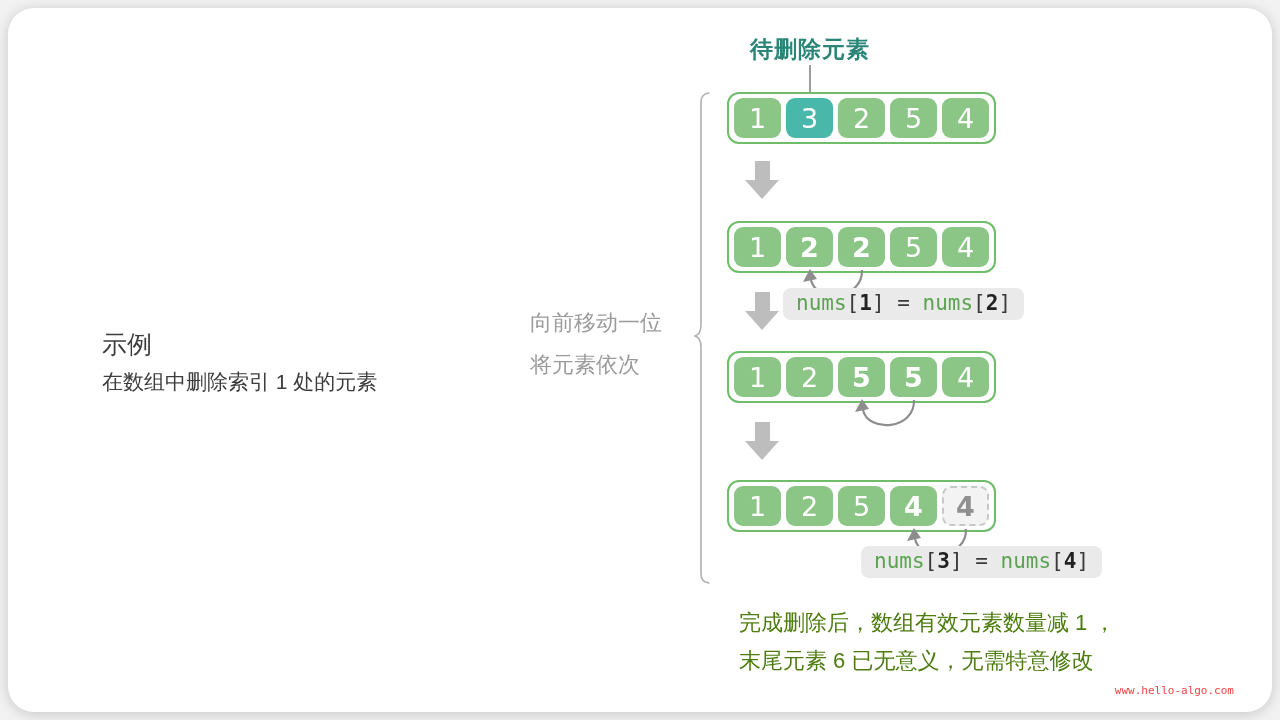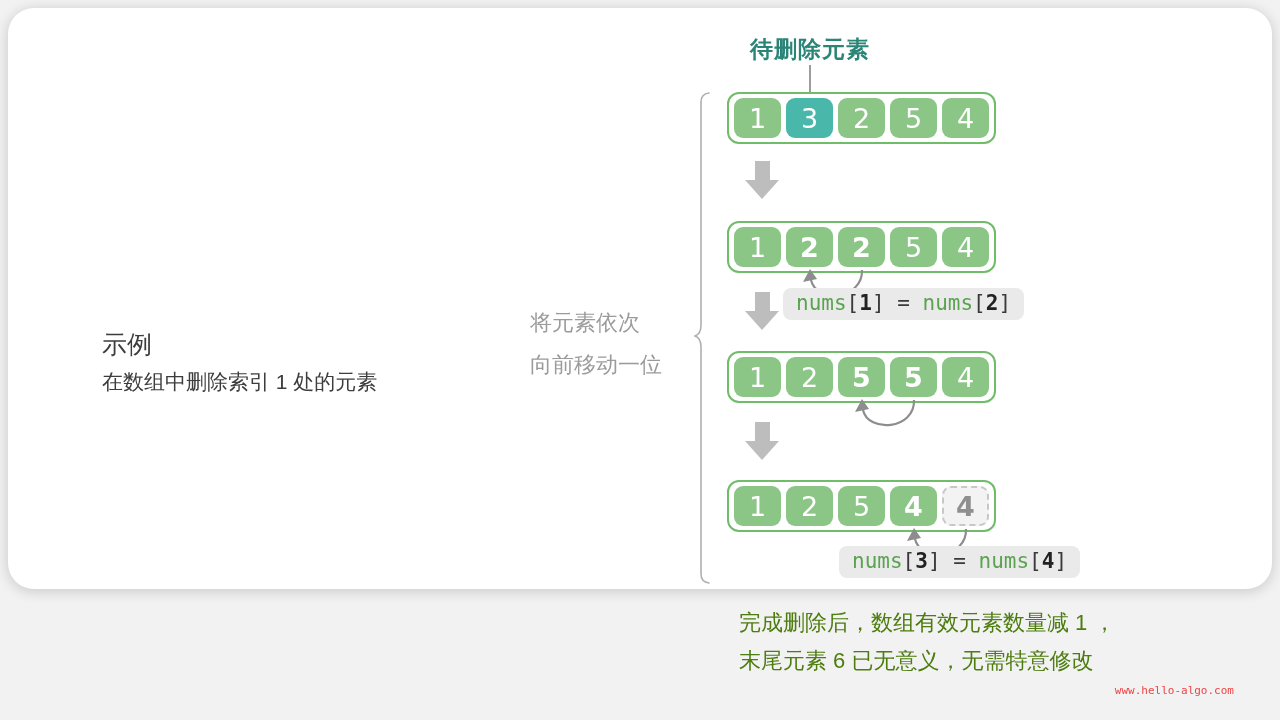--- a/index.html
+++ b/index.html
@@ -2,21 +2,21 @@
 <html><head>
 <meta charset="utf-8">
 <style>
   html,body{margin:0;padding:0;}
   body{
     width:1280px;height:720px;position:relative;overflow:hidden;
     background:#f2f2f2;
     font-family:"Liberation Sans","DejaVu Sans",sans-serif;
   }
   .card{
-    position:absolute;left:8px;top:8px;width:1264px;height:581px;
+    position:absolute;left:8px;top:8px;width:1264px;height:704px;
     background:#ffffff;border-radius:26px;
     box-shadow:0 2px 14px rgba(0,0,0,0.18);
   }
   
   .target-label{
     position:absolute;left:682px;top:26px;width:240px;text-align:center;
     font-size:23px;font-weight:bold;color:#2a8577;letter-spacing:1px;
   }
   .connector{
     position:absolute;left:801px;top:57px;width:2px;height:28px;background:#9d9d9d;
@@ -48,21 +48,21 @@
   .arc1{left:792px;top:259px;} .arc2{left:844px;top:389px;} .arc3{left:896px;top:518px;}
   
   .code-label{
     position:absolute;display:inline-block;background:#eaeaea;border-radius:8px;
     padding:3px 13px 5px 13px;
     font-family:"DejaVu Sans Mono","Liberation Mono",monospace;
     font-size:21px;color:#3a3a3a;white-space:pre;
   }
   .code-label .fn{color:#5ba351;}
   .code-label b{color:#222222;font-weight:bold;}
-  .cl1{left:775px;top:280px;} .cl2{left:797px;top:410px;} .cl3{left:831px;top:538px;}
+  .cl1{left:775px;top:280px;} .cl2{left:797px;top:410px;} .cl3{left:853px;top:538px;}
   
   .example-title{position:absolute;left:94px;top:320px;font-size:25px;font-weight:normal;color:#3d3d3d;}
   .example-desc{position:absolute;left:94px;top:360px;font-size:21px;color:#3d3d3d;}
   
   .shift-note{position:absolute;left:522px;top:294px;font-size:22px;color:#9b9b9b;line-height:42px;}
   
   .brace{position:absolute;left:686px;top:84px;}
   
   .footer-note{position:absolute;left:731px;top:596px;font-size:22px;color:#4d7c0f;line-height:38px;}
   
@@ -148,22 +148,22 @@
     <path d="M 62 3 C 63 33 16 36 11 13" stroke="#8d8d8d" stroke-width="2.2" fill="none"></path>
     <polygon points="10,2 3,15 17,12" fill="#8d8d8d"></polygon>
   </svg>
 
   <div class="code-label cl3"><span class="fn">nums</span><span>[</span><b>3</b><span>]</span><span> = </span><span class="fn">nums</span><span>[</span><b>4</b><span>]</span></div>
 
   <div class="example-title">示例</div>
   <div class="example-desc">在数组中删除索引 1 处的元素</div>
 
   <div class="shift-note">
+    <div>向前移动一位</div>
     <div>将元素依次</div>
-    <div>向前移动一位</div>
   </div>
 
   <div class="footer-note">
     <div>完成删除后，数组有效元素数量减 1 ，</div>
     <div>末尾元素 6 已无意义，无需特意修改</div>
   </div>
 
   <div class="watermark">www.hello-algo.com</div>
 
 </div>

